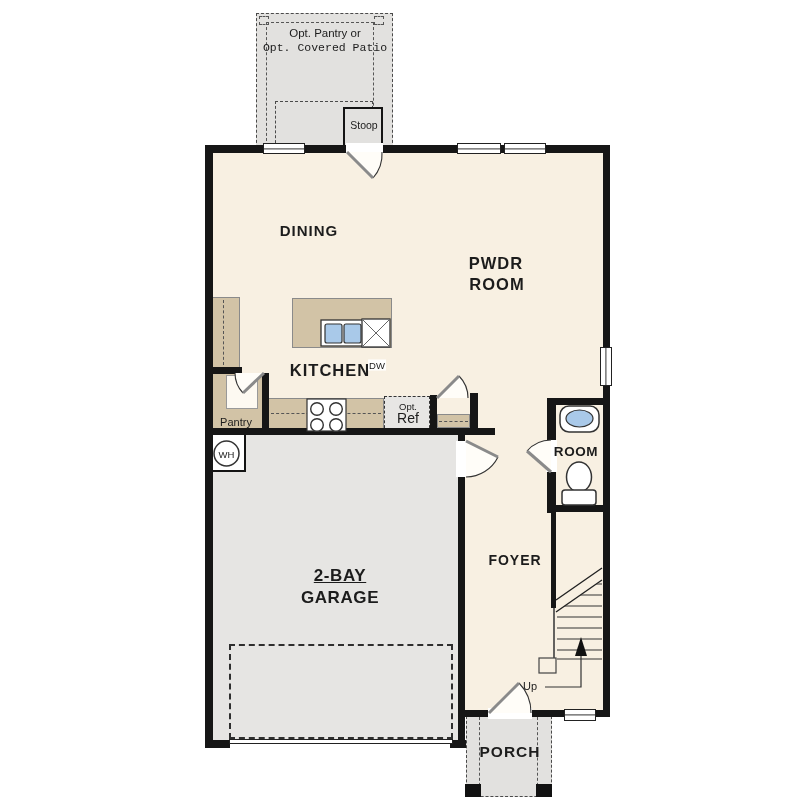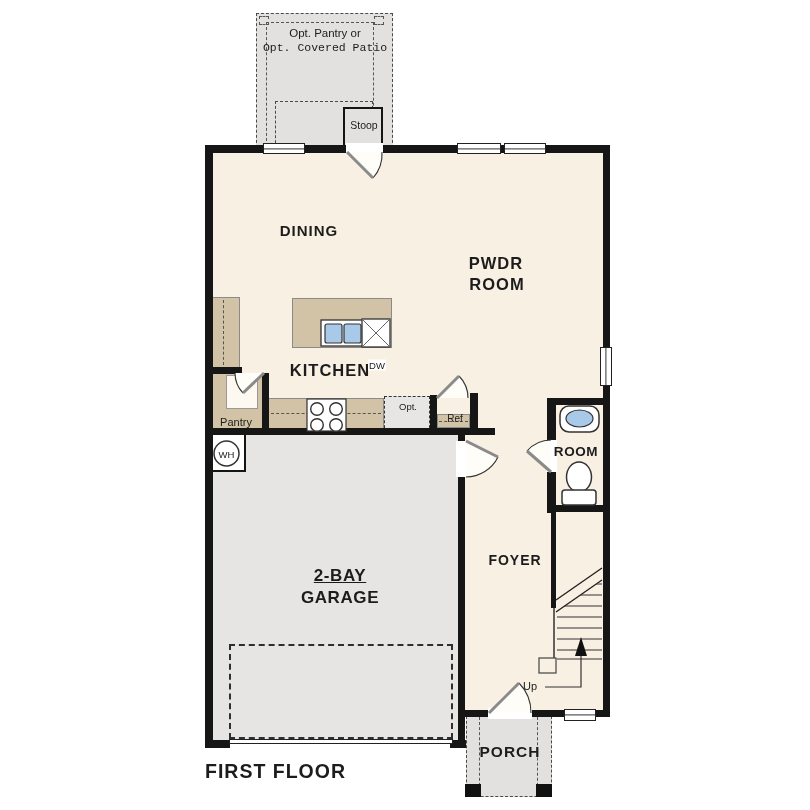--- a/index.html
+++ b/index.html
@@ -57,21 +57,21 @@
   <div class="abs" style="left:226px; top:375px; width:32px; height:34px; background:#fdf9f1; border:1px solid #999;"></div>
   <div class="counter" style="left:268px; top:398px; width:116px; height:33px;">
     <div class="dash-h" style="left:2px; top:14px; width:110px;"></div>
   </div>
   <div class="counter" style="left:292px; top:298px; width:100px; height:50px;"></div>
   <div class="counter" style="left:437px; top:414px; width:33px; height:14px;">
     <div class="dash-h" style="left:1px; top:6px; width:29px;"></div>
   </div>
   <div class="abs" style="left:384px; top:396px; width:46px; height:37px; background:#e7e6e4; border:1.5px dashed #333;"></div>
   <div class="lbl" style="left:408px; top:406px; font-size:9.5px;">Opt.</div>
-  <div class="lbl" style="left:408px; top:418px; font-size:10px;margin-left:47px;">Ref</div>
+  <div class="lbl" style="left:408px; top:418px; font-size:14px;">Ref</div>
 
   <div class="abs" style="left:229px; top:644px; width:224px; height:95px; border:2px dashed #2e2e2e;"></div>
 
   <div class="abs" style="left:212px; top:435px; width:34px; height:37px; background:#fff; border-right:2.5px solid #141414; border-bottom:2.5px solid #141414;"></div>
 
   <div class="wall" style="left:205px; top:145px; width:405px; height:7.5px;"></div>
   <div class="wall" style="left:205px; top:145px; width:7.5px; height:603px;"></div>
   <div class="wall" style="left:602.5px; top:145px; width:7.5px; height:572px;"></div>
   <div class="wall" style="left:205px; top:428px; width:290px; height:7px;"></div>
   <div class="wall" style="left:429.5px; top:395px; width:7.5px; height:33px;"></div>
@@ -190,15 +190,14 @@
   <div class="lbl bold" style="left:497px; top:284px; font-size:16.5px; letter-spacing:1px;">ROOM</div>
   <div class="lbl bold" style="left:330px; top:370px; font-size:16.5px; letter-spacing:1px;">KITCHEN</div>
   <div class="lbl bold" style="left:515px; top:560px; font-size:14px; letter-spacing:1px;">FOYER</div>
   <div class="lbl bold" style="left:576px; top:451px; font-size:13.5px; letter-spacing:0.6px;">ROOM</div>
   <div class="lbl bold" style="left:340px; top:576px; font-size:17px; letter-spacing:0.6px;text-decoration:underline;">2-BAY</div>
   <div class="lbl bold" style="left:340px; top:598px; font-size:17px; letter-spacing:0.6px;">GARAGE</div>
   <div class="lbl" style="left:236px; top:422px; font-size:11px;text-align:center;">Pantry</div>
   <div class="lbl" style="left:530px; top:686px; font-size:11px;">Up</div>
   <div class="lbl" style="left:226.5px; top:453.5px; font-size:9.5px;">WH</div>
   <div class="lbl" style="left:377px; top:333px; font-size:9.5px; background:#fff; padding:0 1px;margin-top:32px;">DW</div>
-  <div class="abs bold" style="left:205px; top:760px; font-size:19.5px; letter-spacing:1px;">FIRST FLOOR</div>
 
 </div>
 
 </body></html>

